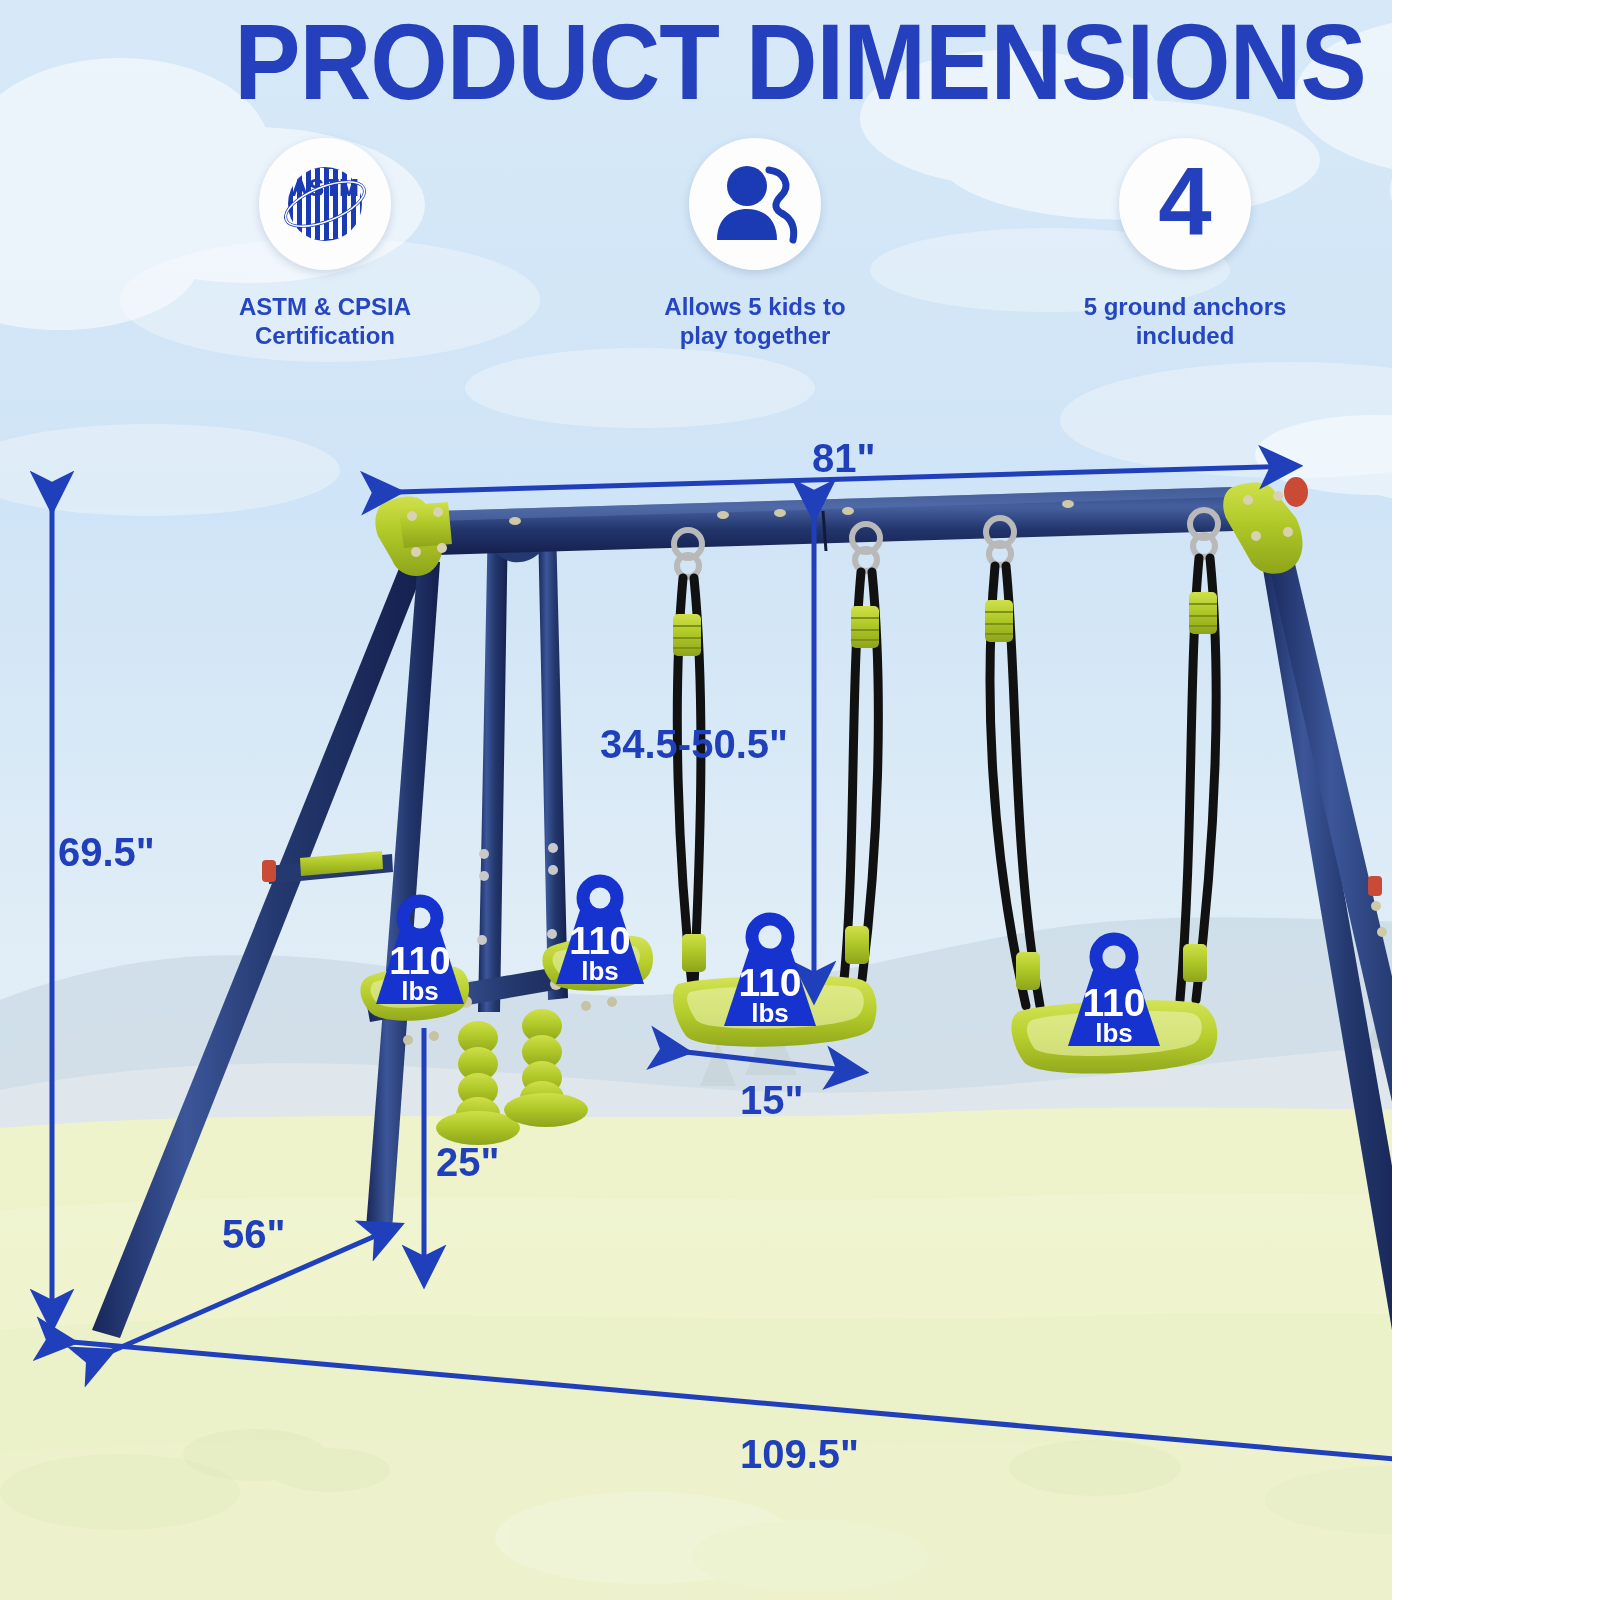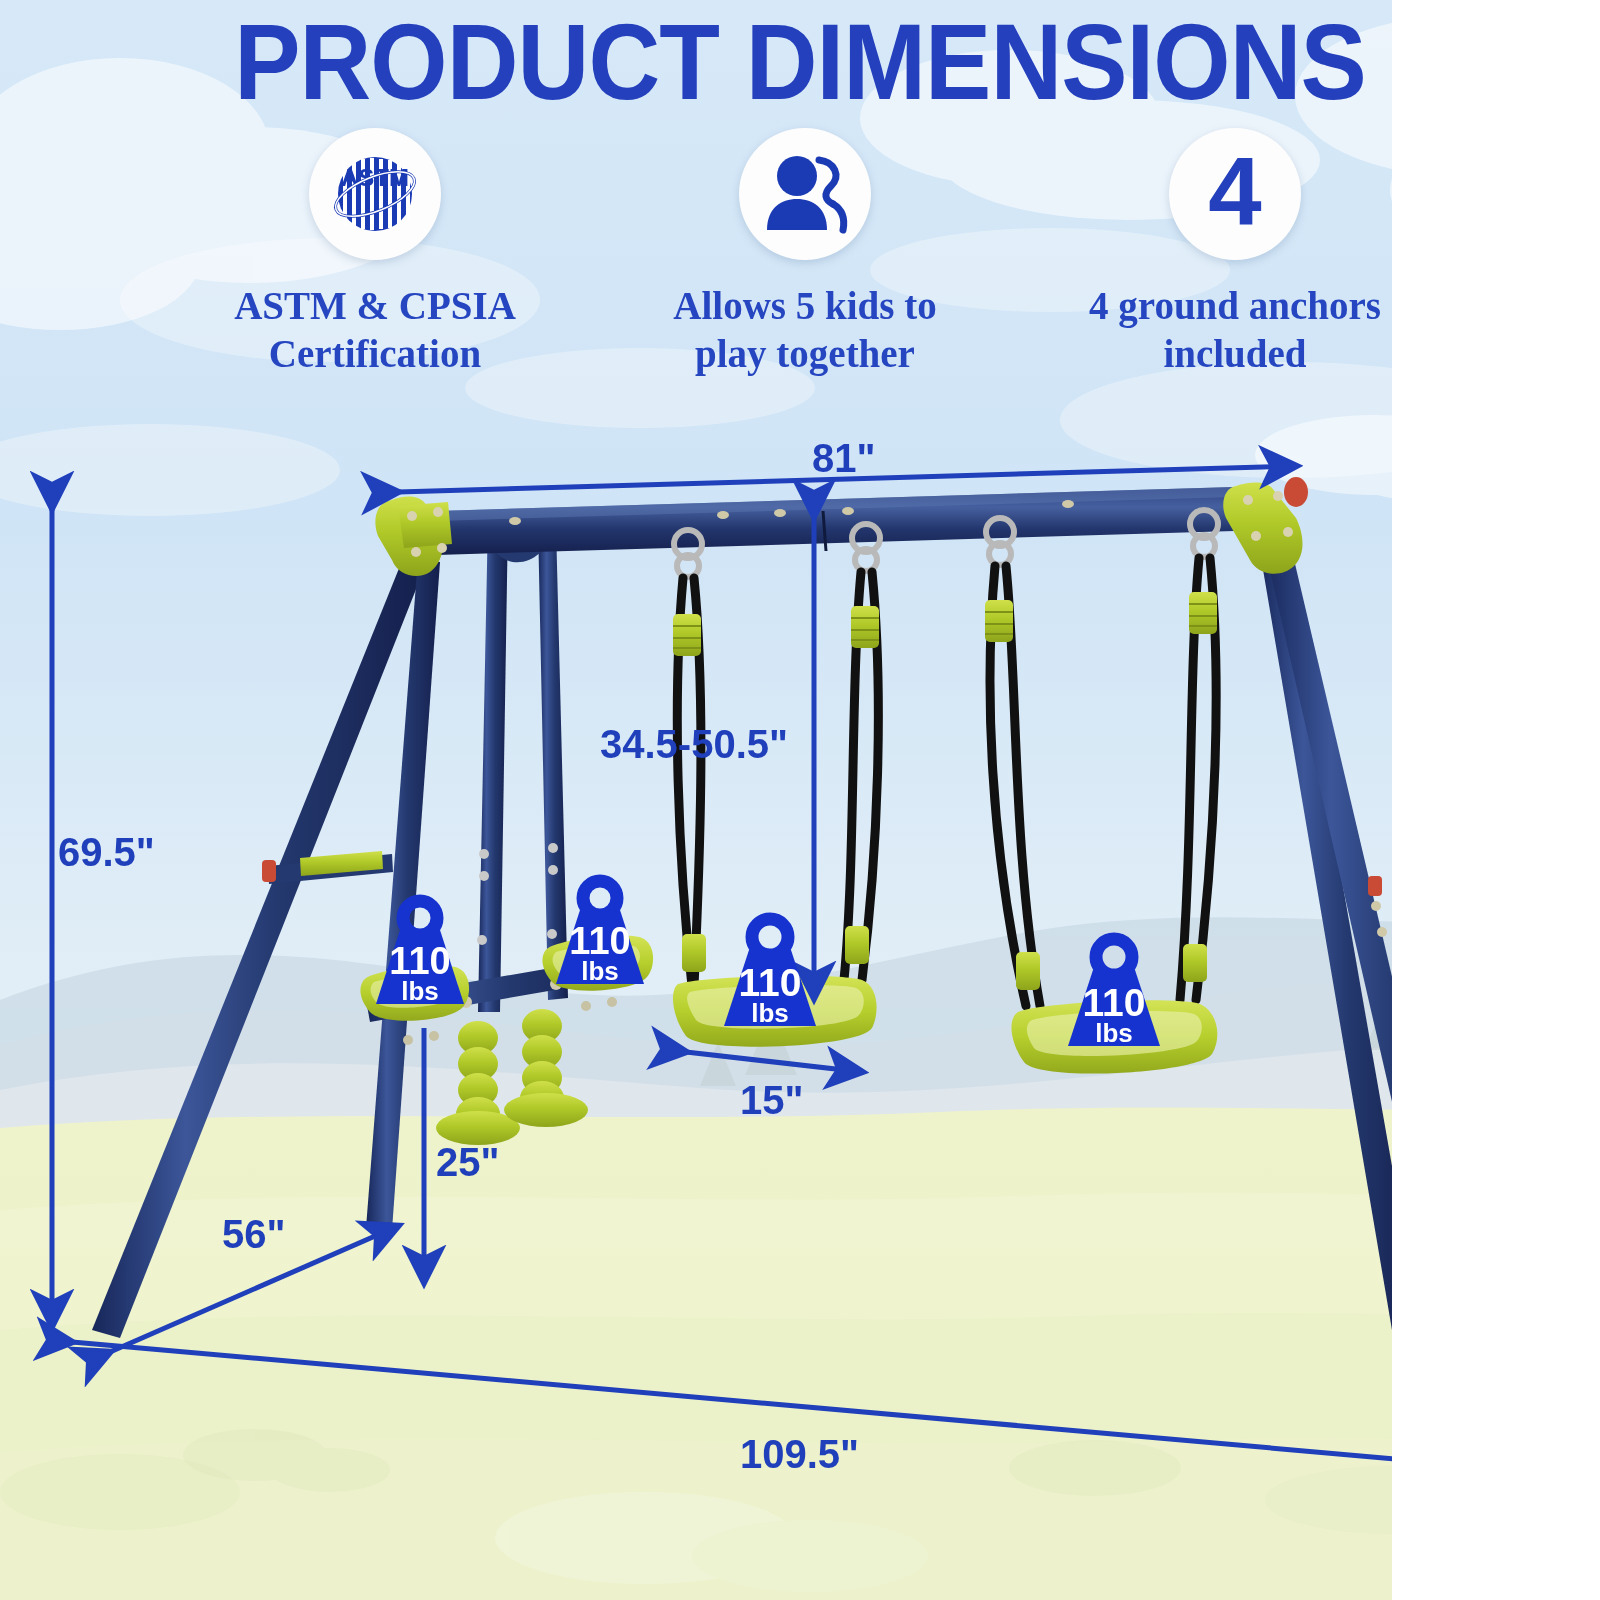--- a/index.html
+++ b/index.html
@@ -32,25 +32,25 @@
     letter-spacing: -1px;
     transform: scaleX(0.92);
     transform-origin: 50% 0;
     white-space: nowrap;
     z-index: 40;
   }
 
   
   #features {
     position: absolute;
-    top: 128px;
+    top: 138px;
     left: 110px;
     width: 1390px;
     display: flex;
-    justify-content: center;
+    justify-content: flex-start;
     z-index: 40;
   }
   .feature {
     width: 430px;
     display: flex;
     flex-direction: column;
     align-items: center;
   }
   .badge-circle {
     width: 132px;
@@ -67,26 +67,25 @@
   .badge-num {
     font-size: 96px;
     font-weight: bold;
     color: #2440bd;
     line-height: 1;
     margin-top: -4px;
   }
   .feature-label {
     margin-top: 22px;
     text-align: center;
-    font-size: 39px;
+    font-size: 24px;
     font-weight: bold;
     line-height: 1.22;
     color: #2546c0;
     white-space: pre-line;
-    font-family: Liberation Serif, serif;
   }
 
   
   .dim {
     position: absolute;
     color: #1f3fbb;
     font-weight: bold;
     white-space: nowrap;
     z-index: 36;
   }
@@ -437,21 +436,21 @@
         </svg>
       </div>
       <div class="feature-label">Allows 5 kids to
 play together</div>
     </div>
 
     <div class="feature">
       <div class="badge-circle">
         <div class="badge-num">4</div>
       </div>
-      <div class="feature-label">4 ground anchors
+      <div class="feature-label">5 ground anchors
 included</div>
     </div>
   </div>
 
   <div class="dim" id="dim-81">81"</div>
   <div class="dim" id="dim-695">69.5"</div>
   <div class="dim" id="dim-3450">34.5-50.5"</div>
   <div class="dim" id="dim-15">15"</div>
   <div class="dim" id="dim-25">25"</div>
   <div class="dim" id="dim-56">56"</div>

